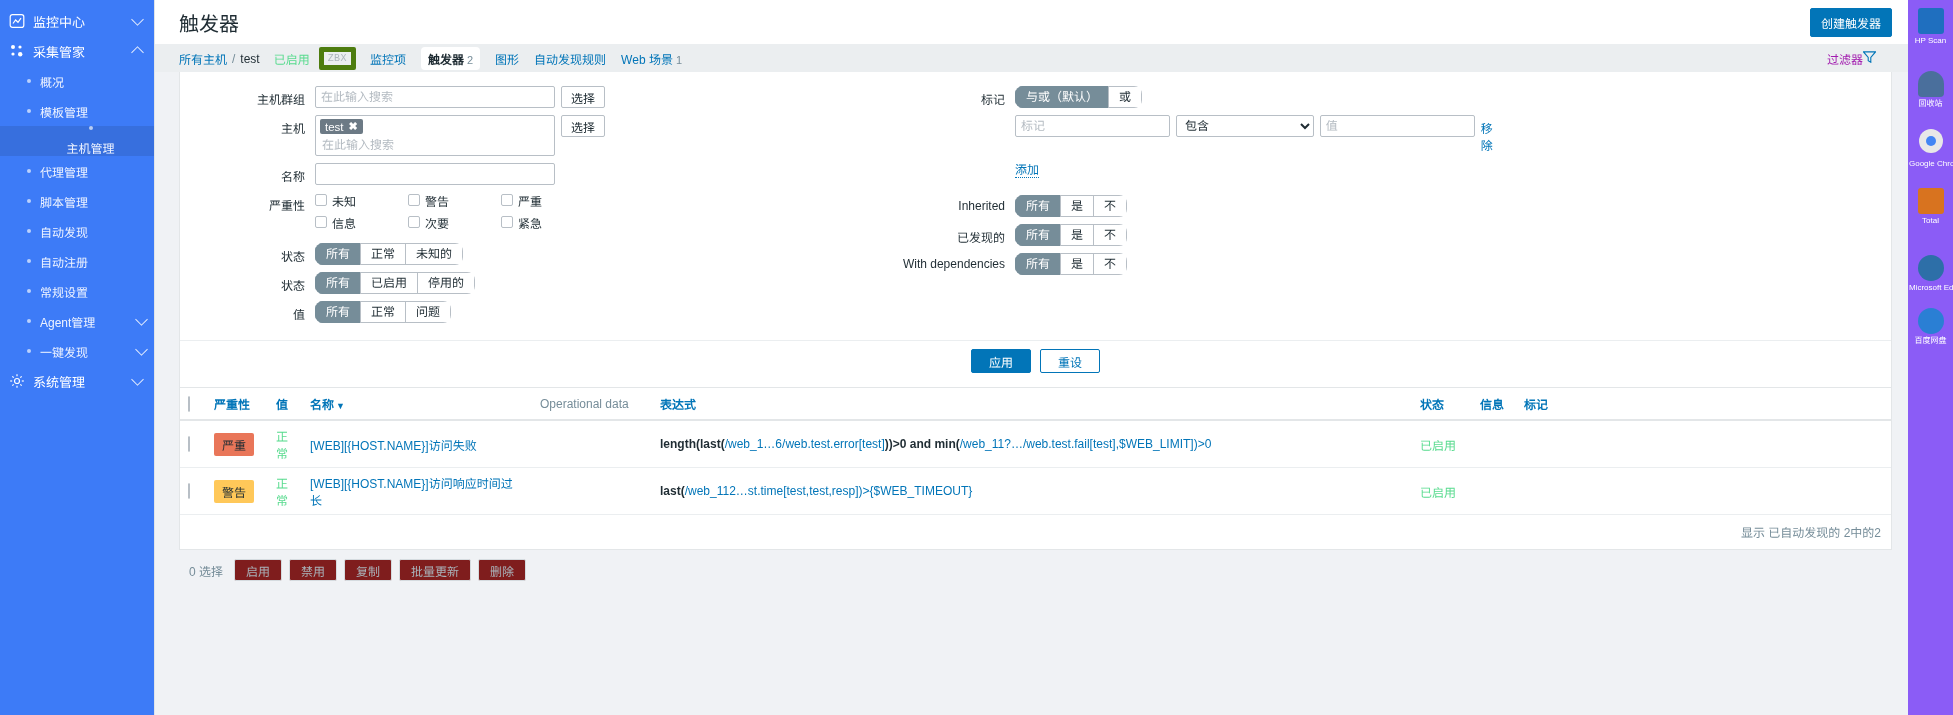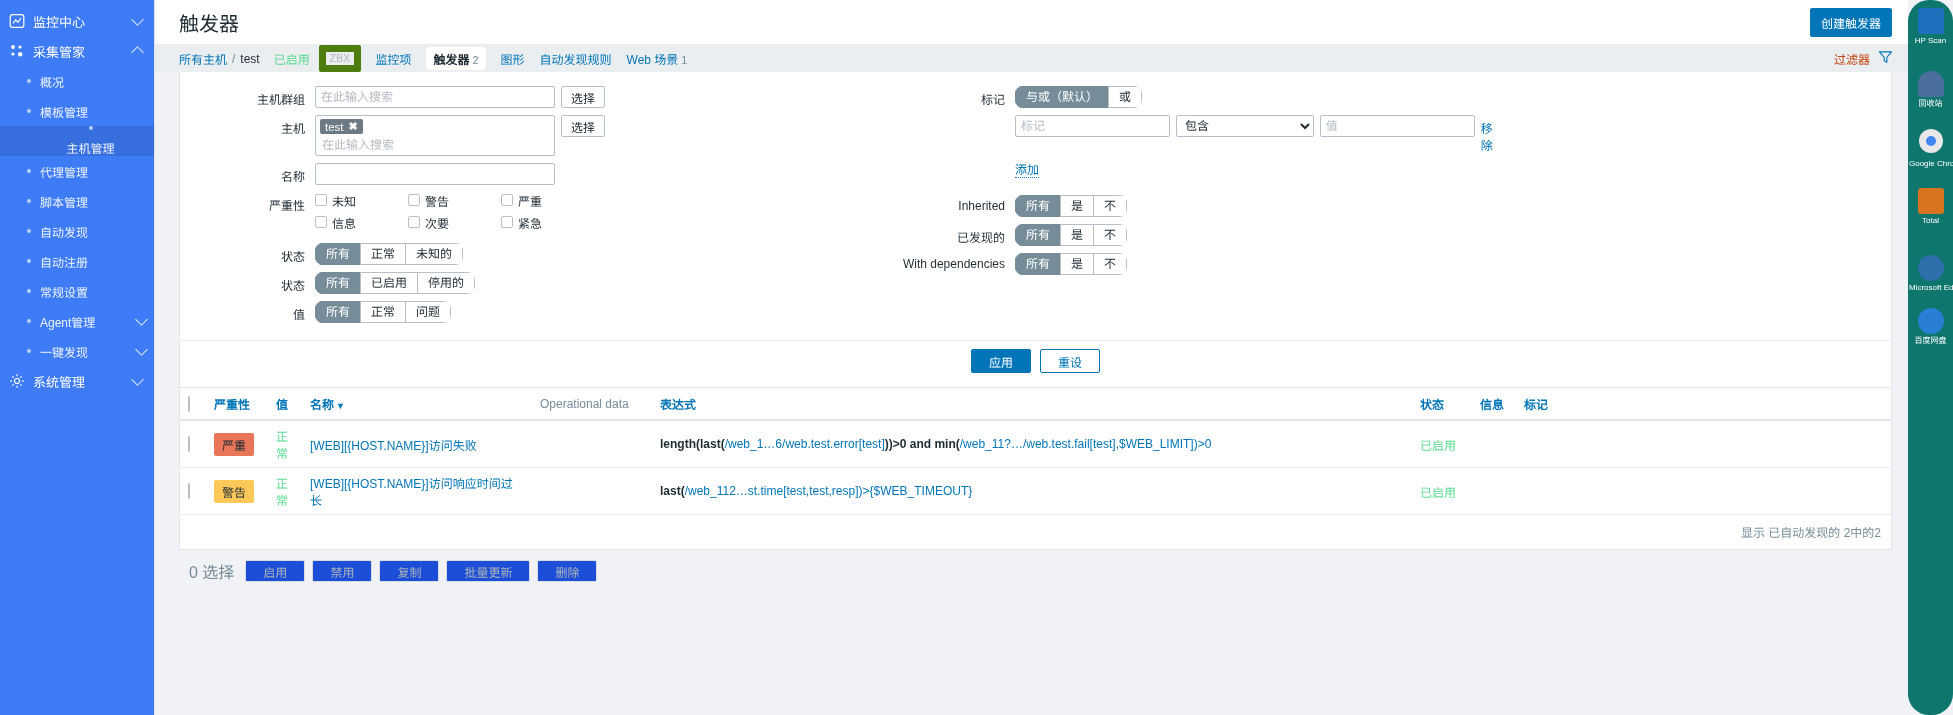--- a/index.html
+++ b/index.html
@@ -41,21 +41,21 @@
     width:4px; height:4px; border-radius:50%;
     background:rgba(255,255,255,.65); flex:0 0 4px;
   }
   .nav-item.active { background:#376fde;flex-direction:column; }
   .nav-item .ilabel { flex:1; white-space:nowrap; }
   .nav-item .chev { margin-right:8px; }
 
   
   .desk {
     position:absolute; right:0; top:0; width:45px; height:715px;
-    background:#0f766e; overflow:hidden; z-index:5;border-radius:21px;
+    background:#8b5cf6; overflow:hidden; z-index:5;
   }
   .desk-ico { width:32px; margin:8px auto 2px; text-align:center; }
   .desk-lbl {
     color:#fff; font-size:8px; text-align:center;
     line-height:9px; margin-bottom:9px; padding:0 1px;
     white-space:nowrap; overflow:hidden;
   }
   .sq { width:26px; height:26px; margin:0 auto; border-radius:3px; }
 
   
@@ -69,39 +69,40 @@
     padding:0 16px 0 24px; border-bottom:1px solid #ebeef0;
   }
   .page-title { font-size:20px; font-weight:400; color:#1f2c33; flex:1; }
   .btn-primary {
     background:#0275b8; color:#fff; border:1px solid #0275b8;
     border-radius:2px; font-size:12px; padding:5px 10px; cursor:pointer;
     font-family:inherit;
   }
   .crumbs {
     background:#ebeef0; height:27px; display:flex; align-items:center;
-    padding:0 16px 0 24px; gap:0px; font-size:12px;
+    padding:0 32px 0 24px; gap:0px; font-size:12px;
   }
   .crumbs .lnk { color:#0275b8; cursor:pointer; margin-right:4px; }
   .crumbs .sep { color:#768d99; margin:0 5px 0 1px; }
   .crumbs .plain { color:#1f2c33; margin-right:14px; }
   .crumbs .ok { color:#59db8f; margin-right:9px; }
   .crumbs .zbx {
-    border:7px solid #4d7c0f; color:#aeb7bd; background:#ebeef0;
+    border:5px solid #4d7c0f; color:#aeb7bd; background:#ebeef0;
     font-size:10px; padding:1px 4px; border-radius:2px; margin-right:14px;
     letter-spacing:.4px;
+    font-family:Liberation Mono, monospace;
   }
   .crumbs .tab { color:#0275b8; cursor:pointer; margin-right:15px; }
   .crumbs .tab.sel {
     background:#ffffff; color:#1f2c33; padding:3px 7px; border-radius:4px;
     font-weight:700; margin-right:15px;
   }
   .crumbs .cnt { color:#768d99; font-size:11px; margin-left:3px; font-weight:400; }
   .crumbs .spacer { flex:1; }
-  .crumbs .filt { color:#c2410c; margin-right:9px; }
+  .crumbs .filt { color:#a21caf; margin-right:0; }
   .funnel { width:13px; height:12px; }
 
   
   .panel {
     background:#fff; margin:0 16px 0 24px; border:1px solid #e3e6e8;
     border-top:none;
   }
   .filter-body { display:flex; padding:14px 0 6px; }
   .fcol { display:flex; flex-direction:column; }
   .fcol.left { width:660px; }
@@ -204,24 +205,24 @@
   .status-on { color:#59db8f; }
   .sortarrow { font-size:9px; margin-left:2px; }
   .tbl-foot {
     text-align:right; font-size:12px; color:#768d99;
     padding:8px 10px 9px; background:#fff;
   }
   .actionbar {
     display:flex; align-items:center; gap:7px;
     padding:9px 10px; background:#f0f2f5; margin:0 16px 0 24px;
   }
-  .actionbar .selcount { font-size:16px; color:#768d99; margin-right:4px; }
+  .actionbar .selcount { font-size:12px; color:#768d99; margin-right:4px; }
   .btn-dis {
-    background:#1d4ed8; border:1px solid #d5dbdf; color:#a9b2b9;
-    border-radius:2px; height:22px; padding:0 17px; font-size:12px;
+    background:#7f1d1d; border:1px solid #d5dbdf; color:#a9b2b9;
+    border-radius:2px; height:22px; padding:0 11px; font-size:12px;
     font-family:inherit; cursor:default;
   }
 </style>
 </head>
 <body>
 
 <div class="app">
 
   <nav class="sidebar">
 

